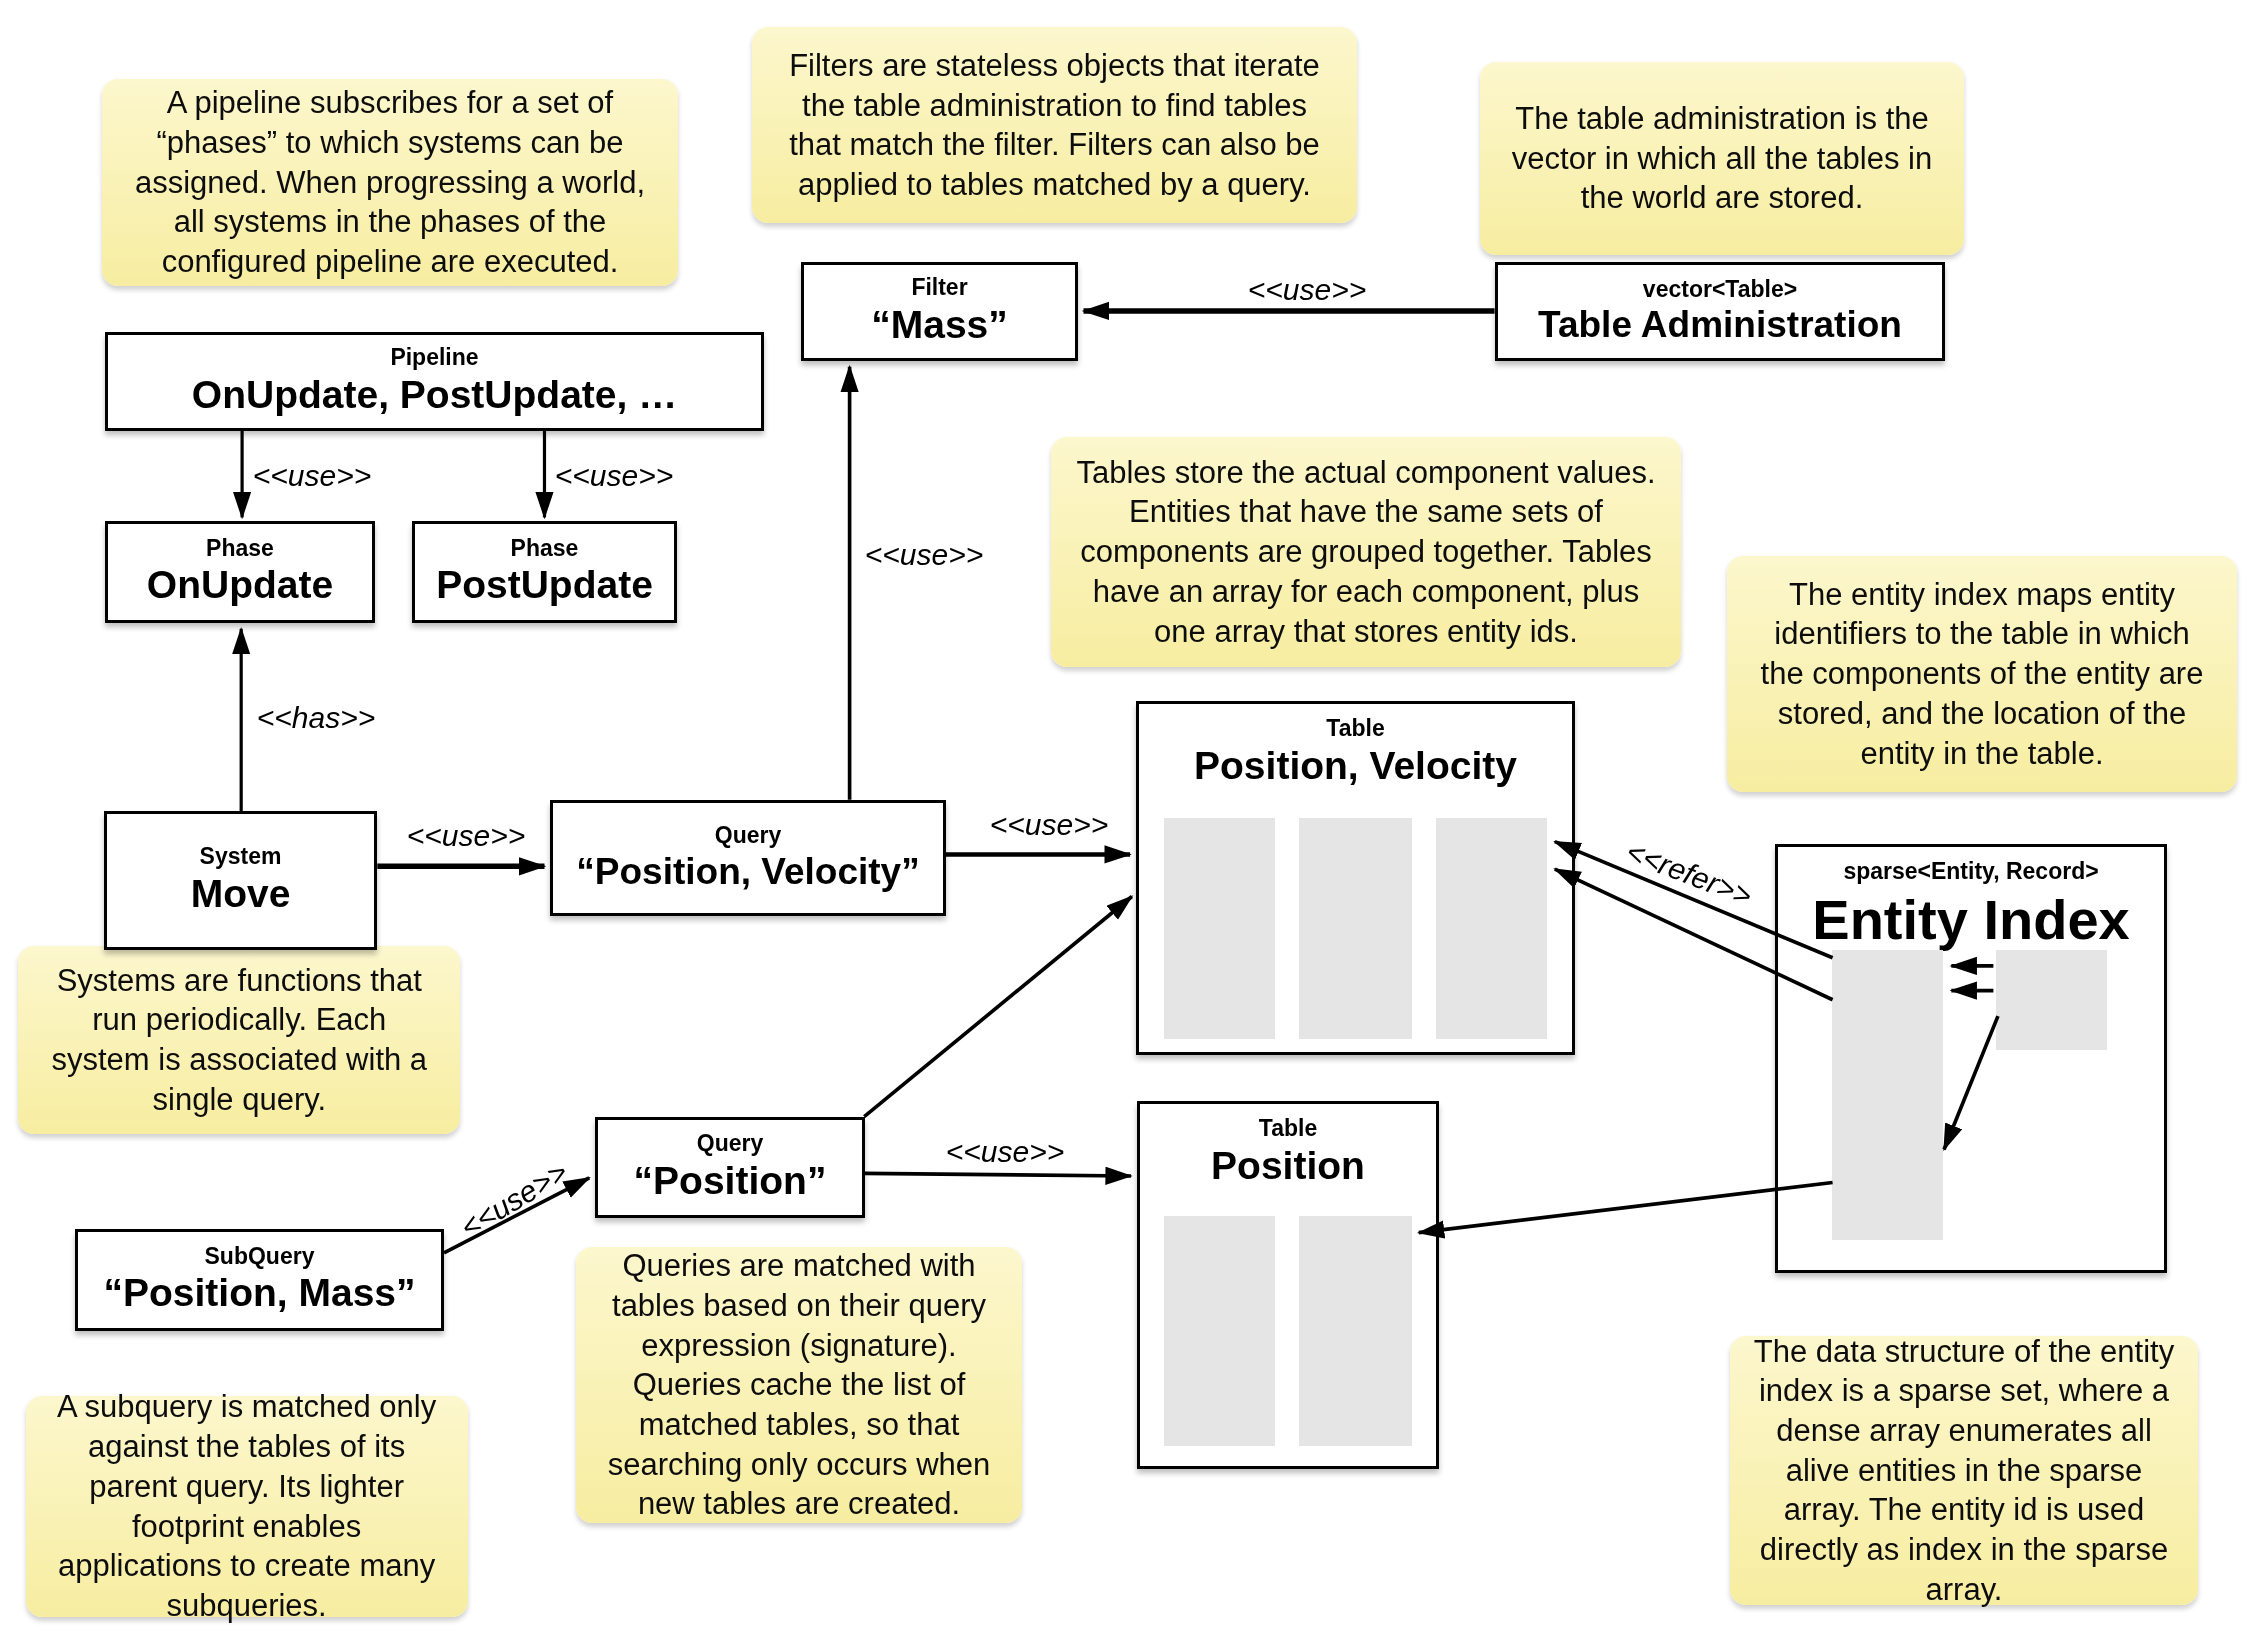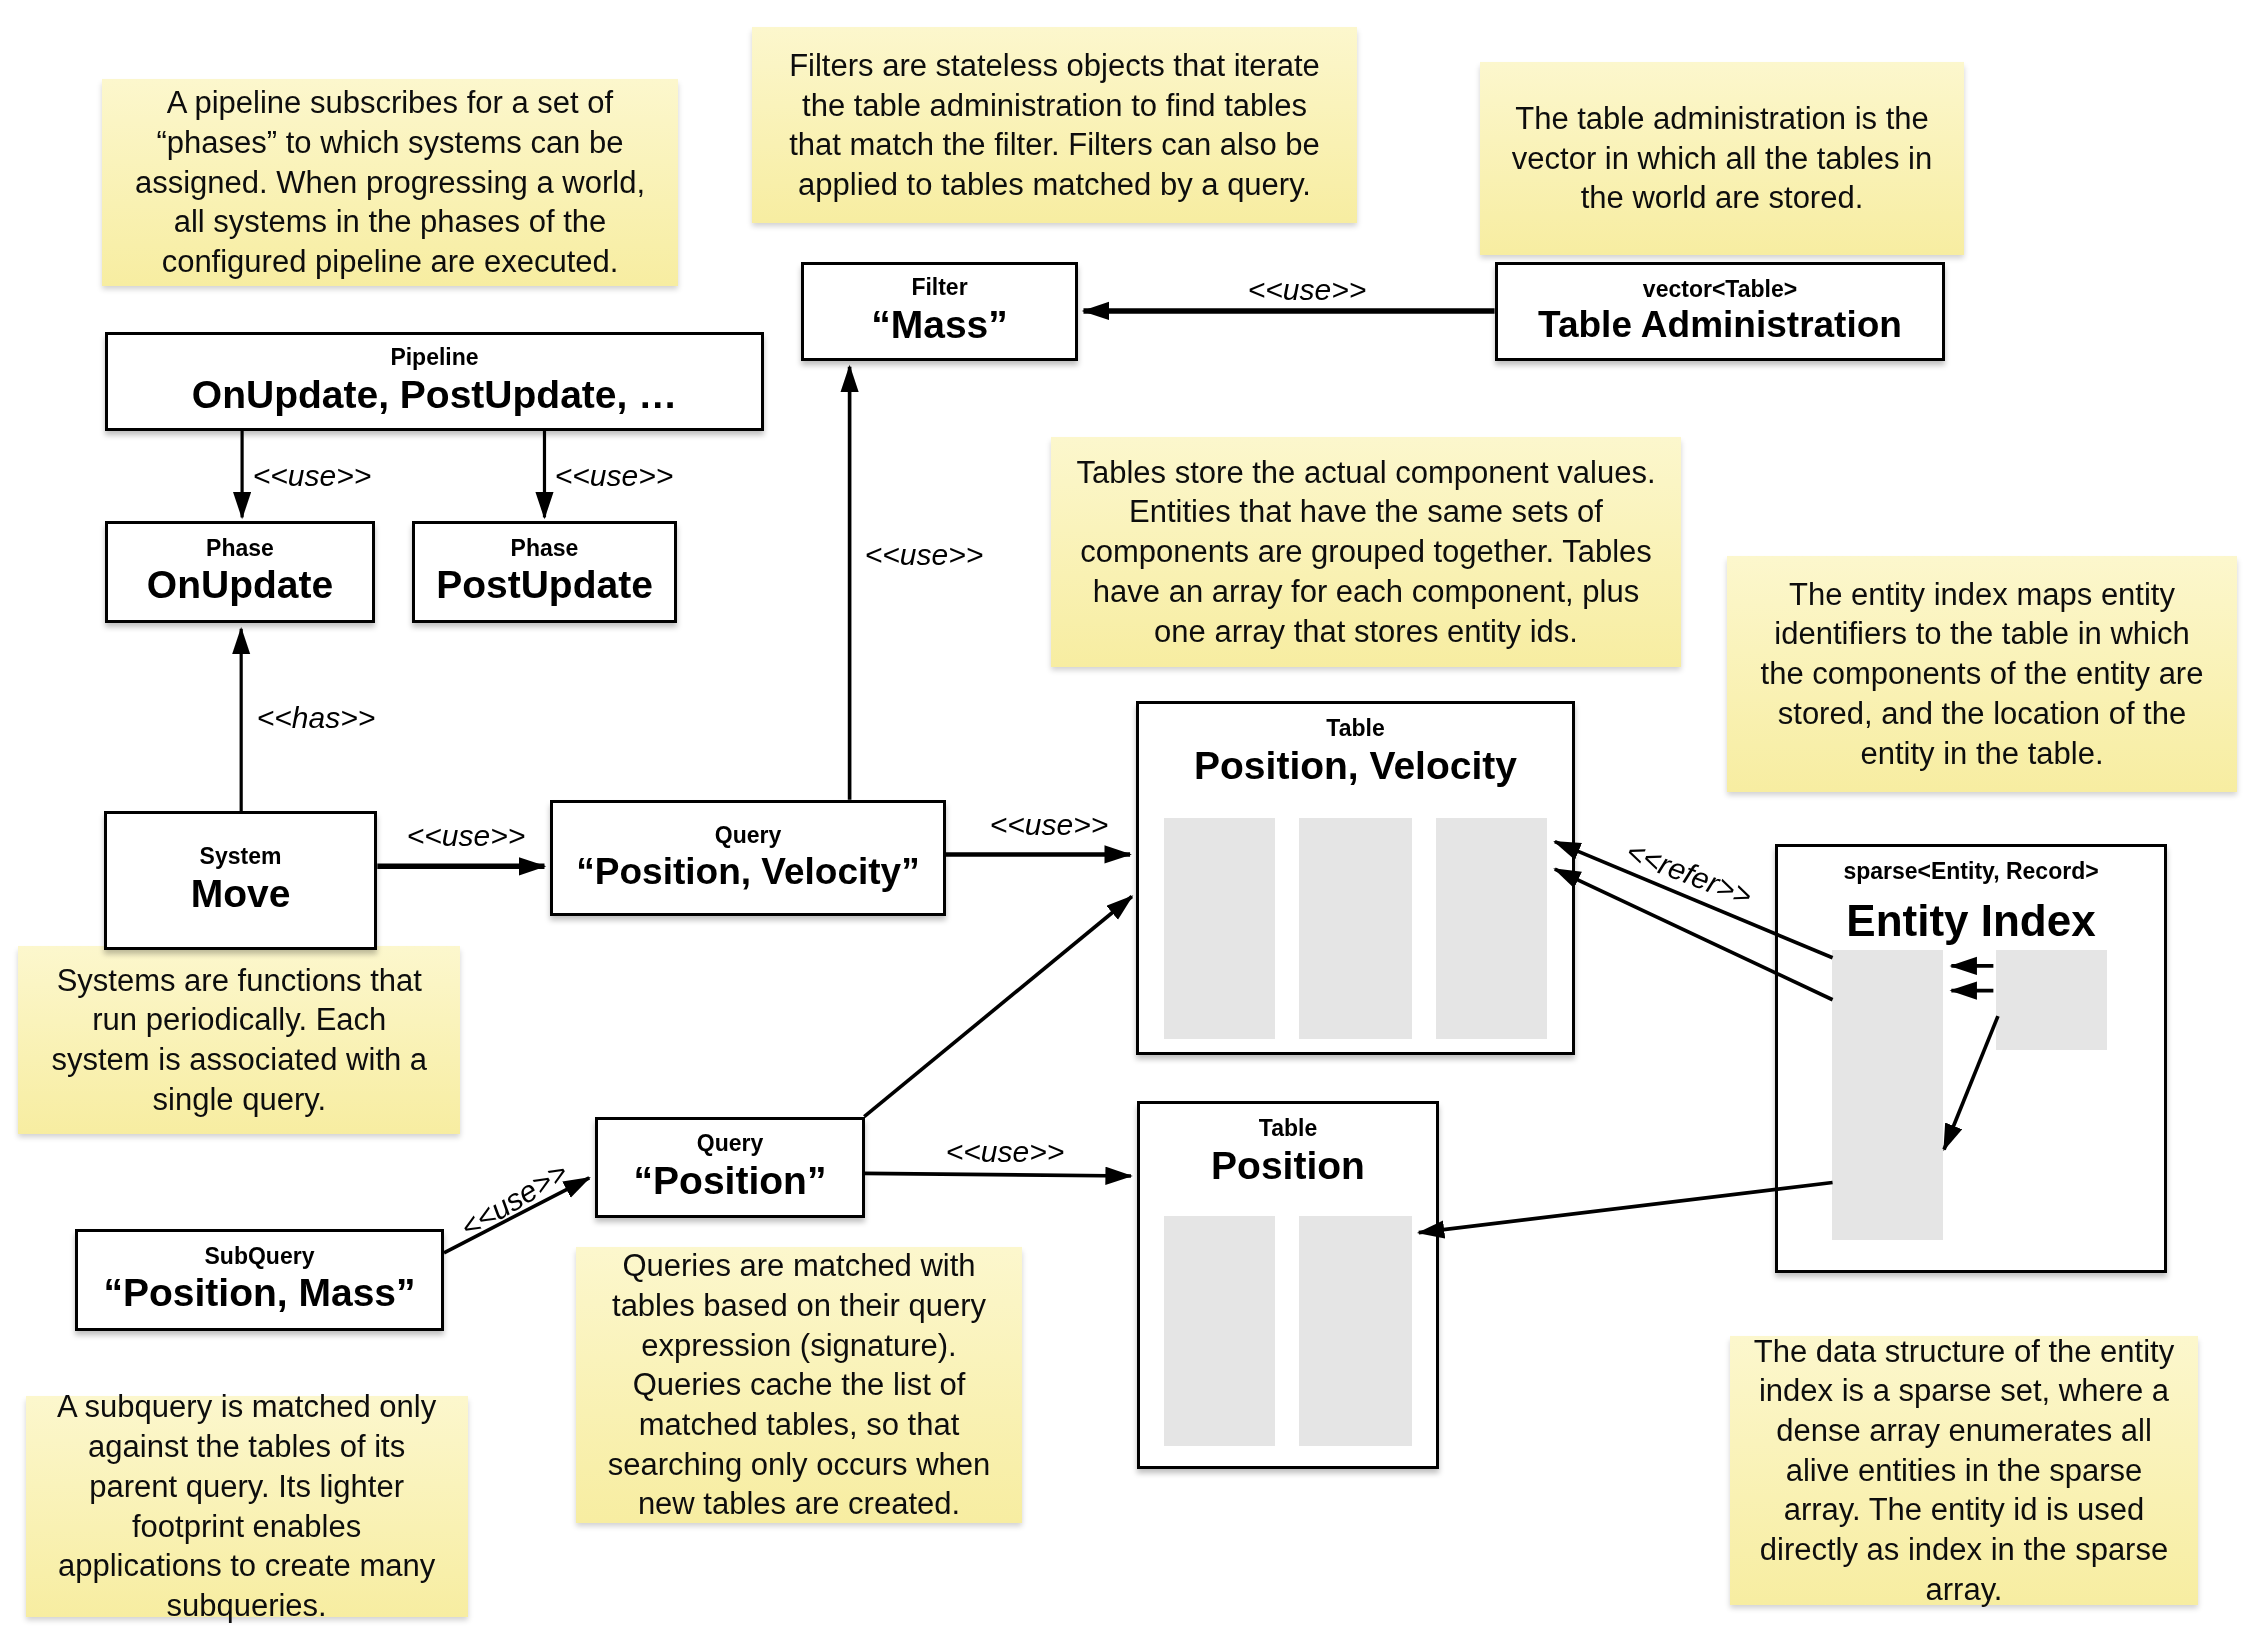--- a/index.html
+++ b/index.html
@@ -9,28 +9,28 @@
   }
   .node{
     position:absolute;box-sizing:border-box;background:#ffffff;border:3.7px solid #000;
     display:flex;flex-direction:column;align-items:center;justify-content:center;
     text-align:center;box-shadow:0 4.6px 5.5px rgba(0,0,0,0.25);z-index:10;
   }
   .node-top{justify-content:flex-start;padding-top:11px;}
   .node-type{font-size:23px;font-weight:bold;line-height:1.2;}
   .node-name{font-size:39px;font-weight:bold;line-height:1.2;}
   .fs40{font-size:37px;text-align:center;}
-  .fs46{font-size:44px;margin-top:9px;}
+  .fs46{font-size:56px;}
   .array{position:absolute;background:#e5e5e5;z-index:11;}
   .note{
     position:absolute;box-sizing:border-box;
     background:linear-gradient(180deg,#fcf7cd 0%,#f7eda1 100%);
     box-shadow:0 3.7px 5.5px rgba(0,0,0,0.18);
     display:flex;align-items:center;justify-content:center;text-align:center;
-    font-size:31px;line-height:1.28;color:#0d0d0d;padding:5.5px 22px;z-index:5;
+    font-size:31px;line-height:1.28;color:#0d0d0d;padding:5.5px 22px;z-index:5;border-radius:16px;
   }
   .edge-label{
     position:absolute;font-style:italic;font-size:30px;white-space:nowrap;
     transform:translate(-50%,-50%);z-index:20;
   }
   .rot-up{transform:translate(-50%,-50%) rotate(-31deg);}
   .rot-down{transform:translate(-50%,-50%) rotate(21deg);}
   #connectors{position:absolute;left:0;top:0;z-index:30;pointer-events:none;}
   #connectors line{stroke:#000;}
   .w-thin{stroke-width:3.5;}

